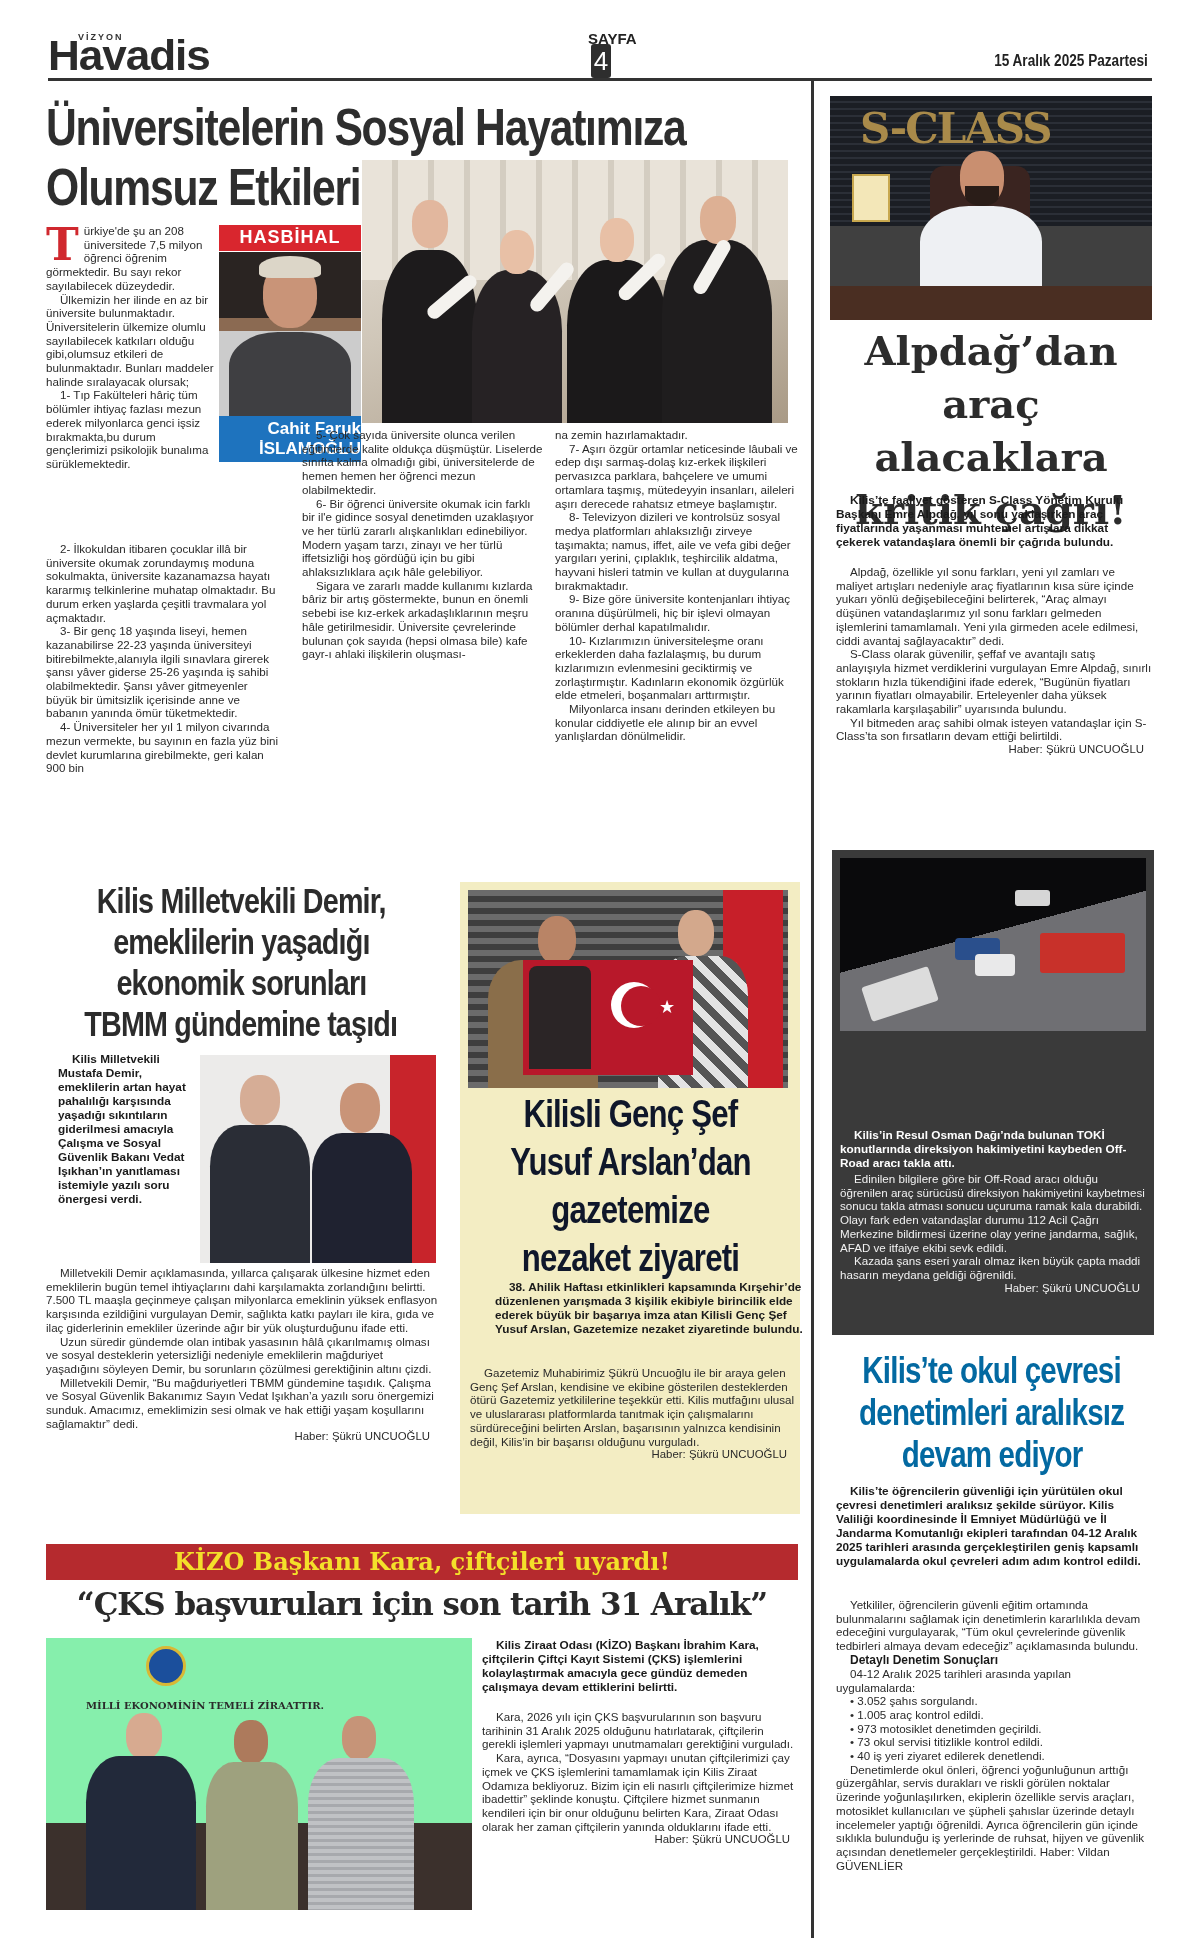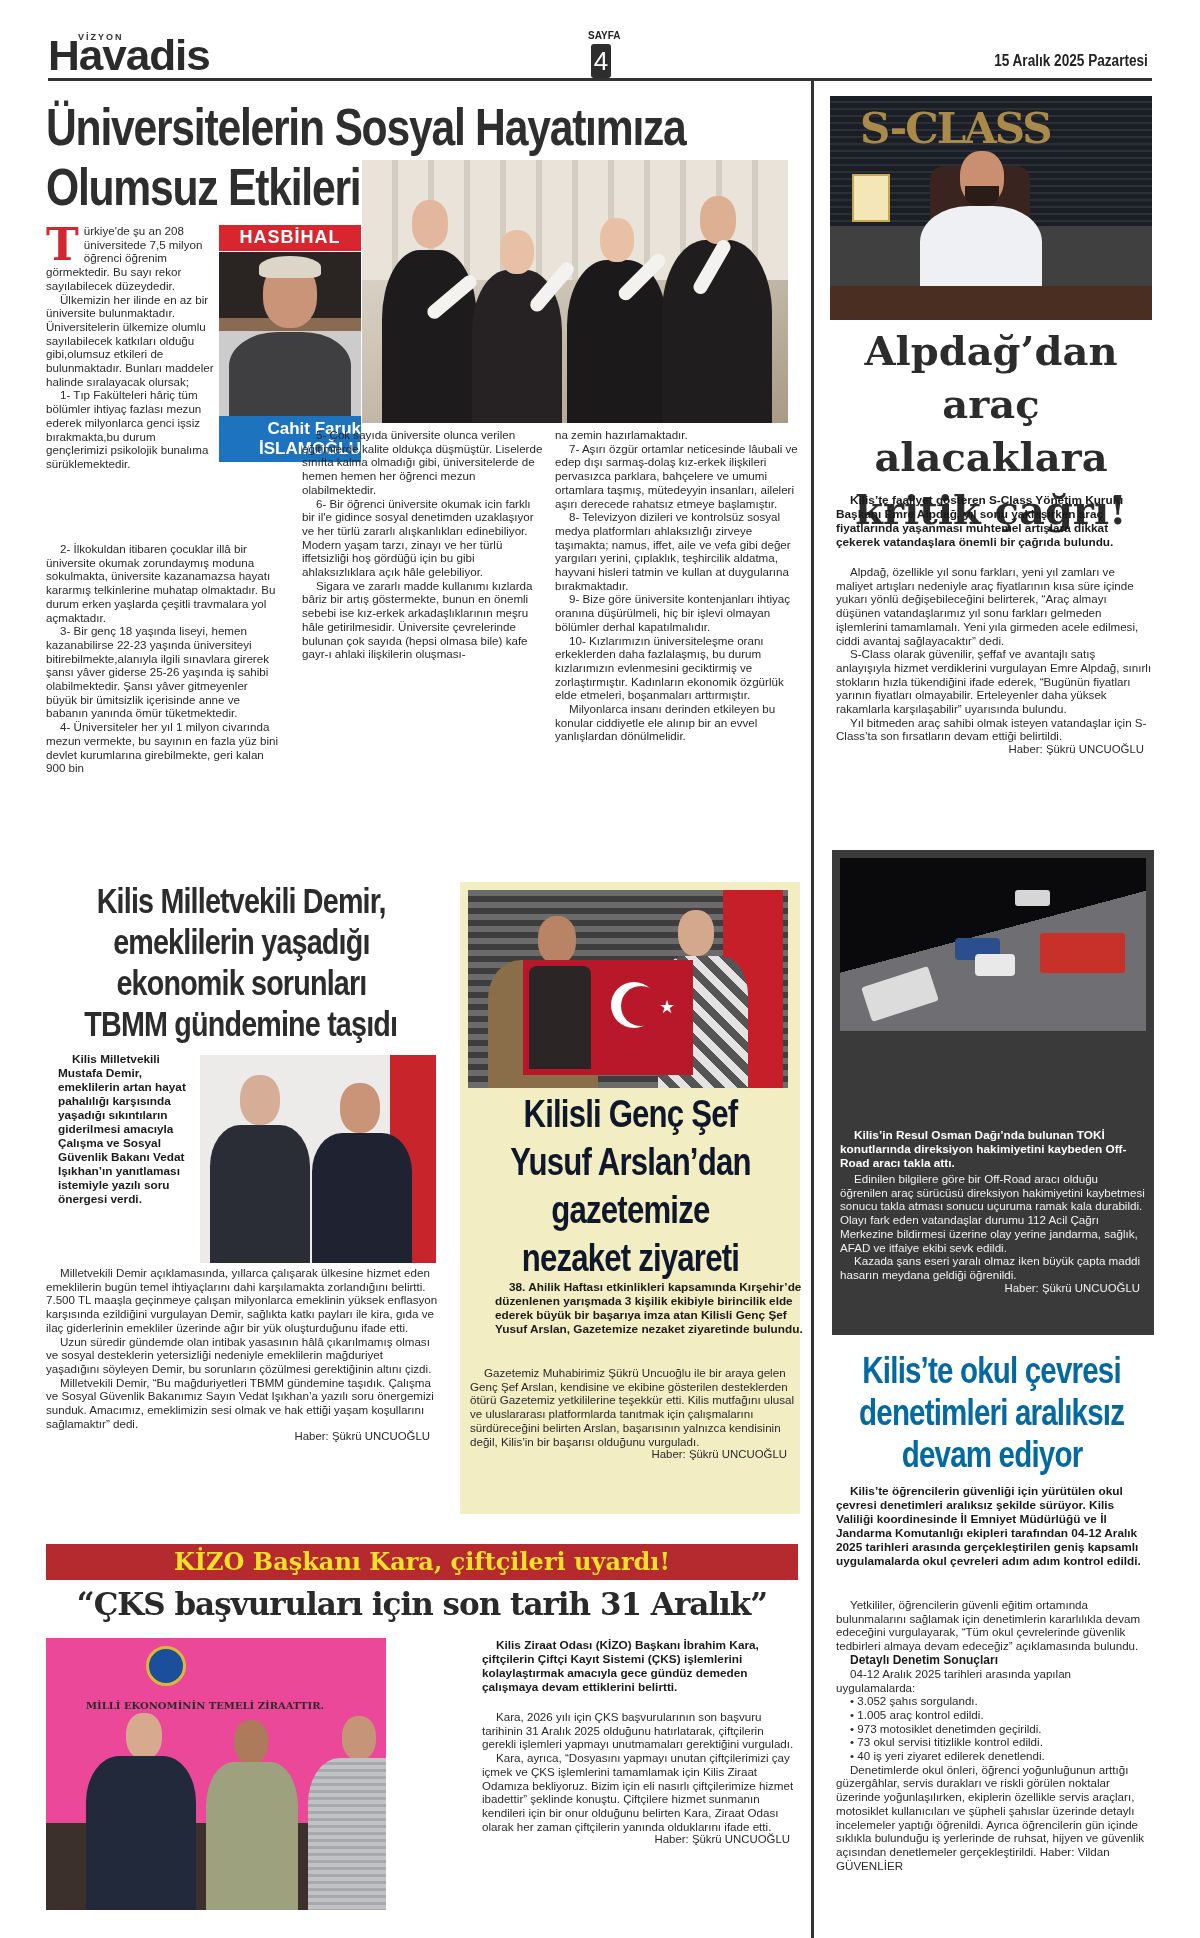--- a/index.html
+++ b/index.html
@@ -36,21 +36,21 @@
   .red-band { background: #b52a2e; color: #f4e02a; text-align: center; font-size: 24px; line-height: 36px; }
   ul.stats { list-style: none; padding-left: 14px; }
   ul.stats li::before { content: "• "; }
 </style>
 </head>
 <body>
 
 <div class="abs" style="left:48px; top:30px; width:1100px; height:50px;">
   <div class="abs logo-small" style="left:30px; top:2px;">VİZYON</div>
   <div class="abs logo-big" style="left:0; top:8px;">Havadis</div>
-  <div class="abs" style="left:540px; top:0; font-size:10px; font-weight:700;">SAYFA</div>
+  <div class="abs" style="left:540px; top:0; font-size:15px; font-weight:700;">SAYFA</div>
   <div class="abs page-box" style="left:543px; top:14px;">4</div>
   <div class="abs" style="right:0; top:22px; font-size:16px; font-weight:700; transform:scaleX(0.85); transform-origin:right;">15 Aralık 2025 Pazartesi</div>
 </div>
 <div class="abs rule-h" style="left:48px; top:78px; width:1104px;"></div>
 <div class="abs rule-v" style="left:811px; top:78px; height:1860px;"></div>
 
 <div class="abs cond headline-big" style="left:46px; top:96px;">Üniversitelerin Sosyal Hayatımıza</div>
 <div class="abs cond headline-big" style="left:46px; top:156px;">Olumsuz Etkileri</div>
 
 <div class="abs body-text" style="left:46px; top:224px; width:170px;">
@@ -218,21 +218,21 @@
     <li>1.005 araç kontrol edildi.</li>
     <li>973 motosiklet denetimden geçirildi.</li>
     <li>73 okul servisi titizlikle kontrol edildi.</li>
     <li>40 iş yeri ziyaret edilerek denetlendi.</li>
   </ul>
   <p>Denetimlerde okul önleri, öğrenci yoğunluğunun arttığı güzergâhlar, servis durakları ve riskli görülen noktalar üzerinde yoğunlaşılırken, ekiplerin özellikle servis araçları, motosiklet kullanıcıları ve şüpheli şahıslar üzerinde detaylı incelemeler yaptığı öğrenildi. Ayrıca öğrencilerin gün içinde sıklıkla bulunduğu iş yerlerinde de ruhsat, hijyen ve güvenlik açısından denetlemeler gerçekleştirildi. Haber: Vildan GÜVENLİER</p>
 </div>
 
 <div class="abs slab red-band" style="left:46px; top:1544px; width:752px; height:36px;">KİZO Başkanı Kara, çiftçileri uyardı!</div>
 <div class="abs slab" style="left:46px; top:1582px; width:752px; text-align:center; font-size:31px; line-height:44px; color:#2a2a2a; letter-spacing:-1px; white-space:nowrap;">“ÇKS başvuruları için son tarih 31 Aralık”</div>
-<div class="abs photo" style="left:46px; top:1638px; width:340px; height:272px; background:#ec4899;">
+<div class="abs photo" style="left:46px; top:1638px; width:426px; height:272px; background:#86efac;">
   <div class="abs" style="left:100px; top:8px; width:40px; height:40px; border-radius:50%; background:#1b4f9c; border:3px solid #d9b835;"></div>
   <div class="abs slab" style="left:40px; top:62px; font-size:10px; color:#2b2b2b; white-space:nowrap;">MİLLİ EKONOMİNİN TEMELİ ZİRAATTIR.</div>
   <div class="abs" style="left:0; top:185px; width:426px; height:87px; background:#3b302c;"></div>
   <div class="abs" style="left:80px; top:75px; width:36px; height:46px; border-radius:45%; background:#d7aa90;"></div>
   <div class="abs" style="left:40px; top:118px; width:110px; height:154px; background:#22293a; border-radius:30% 30% 0 0;"></div>
   <div class="abs" style="left:188px; top:82px; width:34px; height:44px; border-radius:45%; background:#ad7a5c;"></div>
   <div class="abs" style="left:160px; top:124px; width:92px; height:148px; background:#9ea17e; border-radius:30% 30% 0 0;"></div>
   <div class="abs" style="left:296px; top:78px; width:34px; height:44px; border-radius:45%; background:#c69478;"></div>
   <div class="abs" style="left:262px; top:120px; width:106px; height:152px; background:repeating-linear-gradient(#c0c2c5 0 4px,#a7a9ad 4px 7px); border-radius:30% 30% 0 0;"></div>
 </div>

